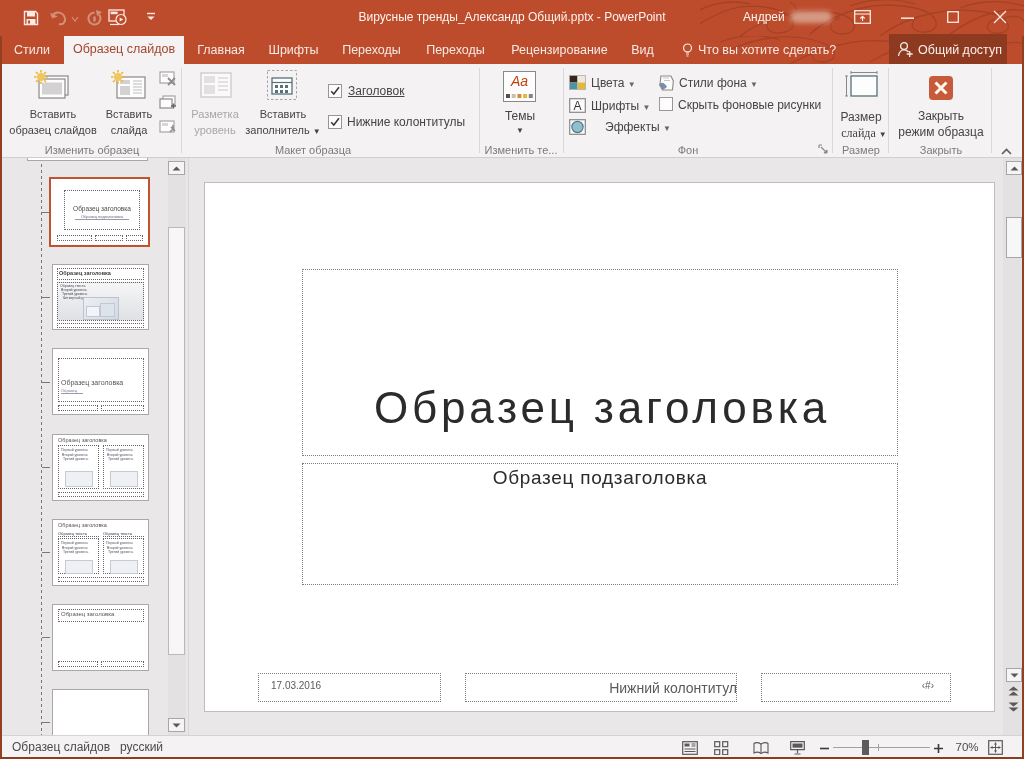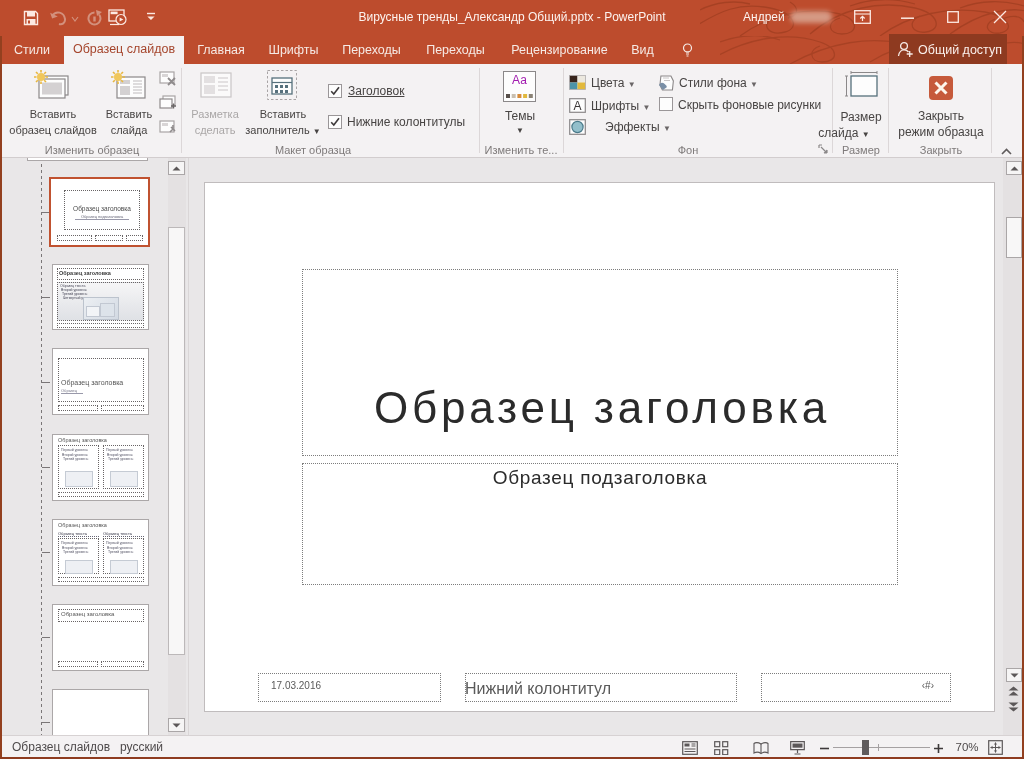--- a/index.html
+++ b/index.html
@@ -108,20 +108,21 @@
   <div class="tab" style="left:193px;width:56px;">Главная</div>
   <div class="tab" style="left:266px;width:55px;">Шрифты</div>
   <div class="tab" style="left:339px;width:65px;">Переходы</div>
   <div class="tab" style="left:424px;width:63px;">Переходы</div>
   <div class="tab" style="left:509px;width:101px;">Рецензирование</div>
   <div class="tab" style="left:630px;width:25px;">Вид</div>
   <svg width="11" height="16" style="left:682px;top:7px;" viewBox="0 0 11 16">
     <circle cx="5.5" cy="5" r="4" fill="none" stroke="#f6eae5" stroke-width="1.2"></circle>
     <path d="M4,9 h3 M4,11 h3 M4.5,13 h2" stroke="#f6eae5" stroke-width="1.1"></path>
   </svg>
+  <div class="tab" style="left:698px;width:132px;text-align:left;">Что вы хотите сделать?</div>
   <div class="abs" style="left:889px;top:-2px;width:118px;height:30px;background:#8e3a20;"></div>
   <svg width="17" height="17" style="left:897px;top:5px;" viewBox="0 0 17 17">
     <circle cx="7" cy="5" r="3.4" fill="none" stroke="#f6eae5" stroke-width="1.3"></circle>
     <path d="M1.5,15 C2,10.5 5,8.8 7,8.8 C9,8.8 10.5,9.6 11.5,11" fill="none" stroke="#f6eae5" stroke-width="1.3"></path>
     <path d="M12.7,10 v6 M9.7,13 h6" stroke="#f6eae5" stroke-width="1.3"></path>
   </svg>
   <div class="tab" style="left:918px;width:80px;text-align:left;color:#fbf1ed;">Общий доступ</div>
 </div>
 <div class="abs" id="activetab">Образец слайдов</div>
 
@@ -183,21 +184,21 @@
     <path d="M12,8 L16,12 M14,6 L14,10 M11,13 L14,10" stroke="#8f8b8c" stroke-width="1.6"></path>
   </svg>
 
   <svg width="34" height="30" style="left:199px;top:7px;" viewBox="0 0 34 30">
     <rect x="2" y="2" width="30" height="24" fill="#fbfafa" stroke="#c9c5c6" stroke-width="1.2"></rect>
     <rect x="5" y="5" width="11" height="7" fill="#e3e0e1"></rect>
     <rect x="5" y="14" width="11" height="9" fill="#e3e0e1"></rect>
     <path d="M19,7 h10 M19,11 h10 M19,15 h10 M19,19 h10" stroke="#e3e0e1" stroke-width="1.8"></path>
   </svg>
   <div class="btextg" style="left:215px;top:44px;">Разметка</div>
-  <div class="btextg" style="left:215px;top:60px;">сделать</div>
+  <div class="btextg" style="left:215px;top:60px;">уровень</div>
 
   <svg width="32" height="34" style="left:266px;top:5px;" viewBox="0 0 32 34">
     <rect x="1.5" y="1.5" width="29" height="29" fill="none" stroke="#a8a4a5" stroke-width="1" stroke-dasharray="2.5,2"></rect>
     <rect x="6" y="9" width="20" height="16" fill="#fdfdfd" stroke="#56707c" stroke-width="1.3"></rect>
     <path d="M6,13.5 h20" stroke="#56707c" stroke-width="1.2"></path>
     <g fill="#56707c">
         <rect x="9" y="16" width="3" height="3"></rect>
         <rect x="14" y="16" width="3" height="3"></rect>
         <rect x="19" y="16" width="3" height="3"></rect>
         <rect x="9" y="21" width="3" height="3"></rect>
@@ -213,21 +214,21 @@
       <path d="M2.2,6.2 L4.8,9 L10,2.2" fill="none" stroke="#3e3a3b" stroke-width="1.6"></path>
     </svg>
   <div class="cbl" style="left:348px;top:20px;text-decoration:underline;">Заголовок</div>
   <div class="cbox" style="left:328px;top:51px;"></div>
   <svg width="12" height="12" style="left:329px;top:52px;" viewBox="0 0 12 12">
       <path d="M2.2,6.2 L4.8,9 L10,2.2" fill="none" stroke="#3e3a3b" stroke-width="1.6"></path>
     </svg>
   <div class="cbl" style="left:347px;top:51px;">Нижние колонтитулы</div>
 
   <div class="abs" style="left:503px;top:7px;width:33px;height:31px;background:#fdfdfd;border:1px solid #8b8889;box-sizing:border-box;"></div>
-  <div class="abs" style="left:503px;top:9px;width:33px;text-align:center;font-size:12px;color:#a21caf;">Аа</div>
+  <div class="abs" style="left:503px;top:9px;width:33px;text-align:center;font-size:14px;color:#c2410c;font-style:italic;">Аа</div>
   <svg width="27" height="4" style="left:506px;top:30px;" viewBox="0 0 27 4">
     <g>
         <rect x="0" y="0" width="4" height="4" fill="#574f4a"></rect>
         <rect x="5.7" y="0" width="4" height="4" fill="#c8bfb0"></rect>
         <rect x="11.4" y="0" width="4" height="4" fill="#d78b3a"></rect>
         <rect x="17.1" y="0" width="4" height="4" fill="#e0b83e"></rect>
         <rect x="22.8" y="0" width="4" height="4" fill="#8a8276"></rect>
       </g>
   </svg>
   <div class="btext" style="left:520px;top:45px;font-size:12px;">Темы</div>
@@ -264,21 +265,21 @@
     <path d="M1,1 h3 M1,1 v3 M9,9 h-3 M9,9 v-3 M3,3 L9,9" stroke="#8b8889" stroke-width="1.2" fill="none"></path>
     <path d="M9,9 L9,5.5 L5.5,9 Z" fill="#8b8889"></path>
   </svg>
 
   <svg width="36" height="32" style="left:843px;top:6px;" viewBox="0 0 36 32">
     <rect x="8" y="6" width="26" height="20" fill="#fdfdfd" stroke="#56707c" stroke-width="1.3"></rect>
     <path d="M8,2.5 h26 M8,1 v3 M34,1 v3" stroke="#8b8889" stroke-width="1"></path>
     <path d="M3.5,6 v20 M2,6 h3 M2,26 h3" stroke="#8b8889" stroke-width="1"></path>
   </svg>
   <div class="btext" style="left:861px;top:46px;font-size:12px;">Размер</div>
-  <div class="btext" style="left:844px;top:62px;font-size:12px;">слайда <span style="font-size:8px;">▼</span></div>
+  <div class="btext" style="left:864px;top:62px;font-size:12px;font-family:Liberation Serif, serif;">слайда <span style="font-size:8px;">▼</span></div>
 
   <div class="abs" style="left:929px;top:12px;width:24px;height:24px;background:#c65a3b;border-radius:4px;"></div>
   <svg width="14" height="14" style="left:934px;top:17px;" viewBox="0 0 14 14">
       <path d="M1.5,1.5 L12.5,12.5 M12.5,1.5 L1.5,12.5" stroke="#fdf6ec" stroke-width="3"></path>
     </svg>
   <div class="btext" style="left:941px;top:45px;font-size:12px;">Закрыть</div>
   <div class="btext" style="left:941px;top:61px;font-size:12px;">режим образца</div>
 
   <svg width="11" height="7" style="left:1001px;top:84px;" viewBox="0 0 11 7">
       <path d="M1,6 L5.5,1.5 L10,6" fill="none" stroke="#5f5b5c" stroke-width="1.6"></path>
@@ -370,21 +371,21 @@
   </div>
 
   <div id="slide">
     <div class="ph" style="left:97px;top:86px;width:596px;height:187px;"></div>
     <div class="abs" style="left:97px;top:200px;width:596px;text-align:center;font-size:44px;letter-spacing:3.8px;padding-left:4px;box-sizing:border-box;color:#2b2b2b;">Образец заголовка</div>
     <div class="ph" style="left:97px;top:280px;width:596px;height:122px;"></div>
     <div class="abs" style="left:97px;top:284px;width:596px;text-align:center;font-size:19px;letter-spacing:0.7px;color:#2b2b2b;">Образец подзаголовка</div>
     <div class="ph" style="left:53px;top:490px;width:183px;height:29px;"></div>
     <div class="abs" style="left:66px;top:497px;font-size:10px;color:#5a5a5a;">17.03.2016</div>
     <div class="ph" style="left:260px;top:490px;width:272px;height:29px;"></div>
-    <div class="abs" style="left:260px;top:497px;width:272px;text-align:left;font-size:16px;color:#5a5a5a;">Нижний колонтитул</div>
+    <div class="abs" style="left:260px;top:497px;width:272px;text-align:right;font-size:14px;color:#5a5a5a;">Нижний колонтитул</div>
     <div class="ph" style="left:556px;top:490px;width:190px;height:29px;"></div>
     <div class="abs" style="left:556px;top:497px;width:173px;text-align:right;font-size:10px;color:#5a5a5a;">‹#›</div>
   </div>
 
   <div class="abs" style="left:1003px;top:0;width:19px;height:577px;background:#e4e1e2;"></div>
   <div class="abs" style="left:1006px;top:3px;width:16px;height:14px;background:#f6f5f5;border:1px solid #aaa6a7;box-sizing:border-box;"></div>
   <svg width="9" height="5" style="left:1010px;top:8px;" viewBox="0 0 9 5">
       <path d="M0.5,4.5 L4.5,0.5 L8.5,4.5 Z" fill="#5c5859"></path>
     </svg>
   <div class="abs" style="left:1006px;top:59px;width:16px;height:41px;background:#f8f7f7;border:1px solid #aaa6a7;box-sizing:border-box;"></div>

